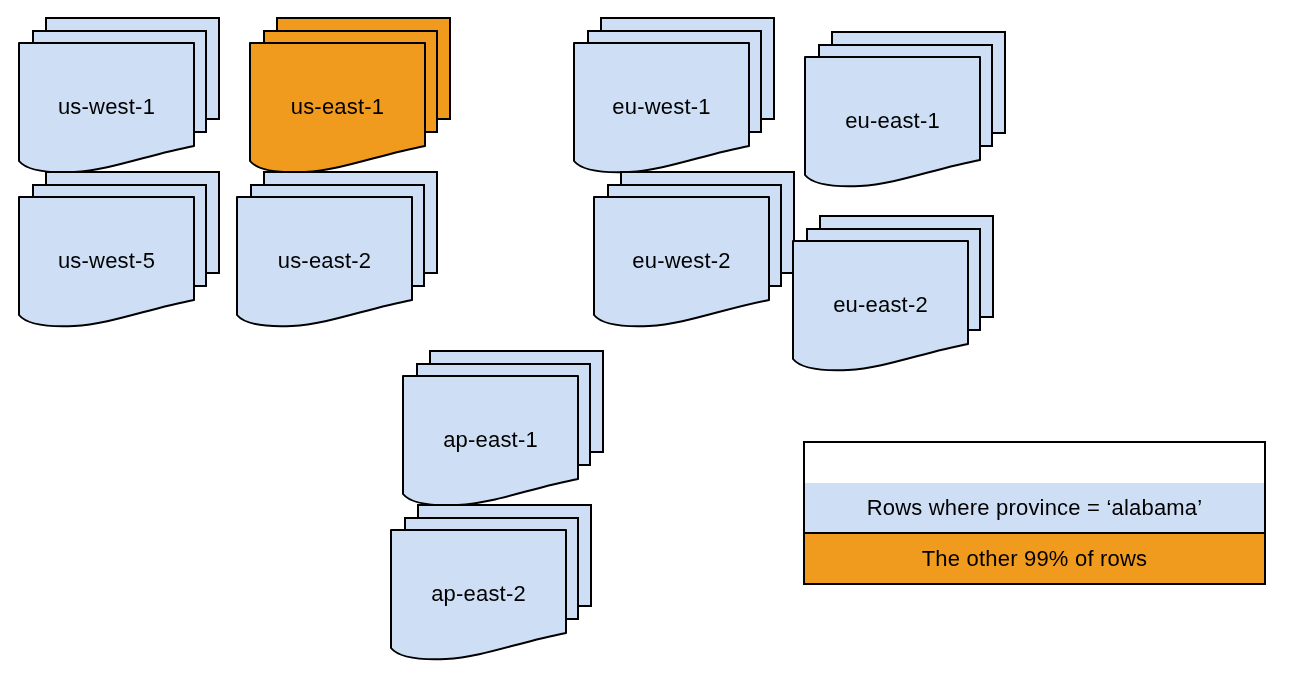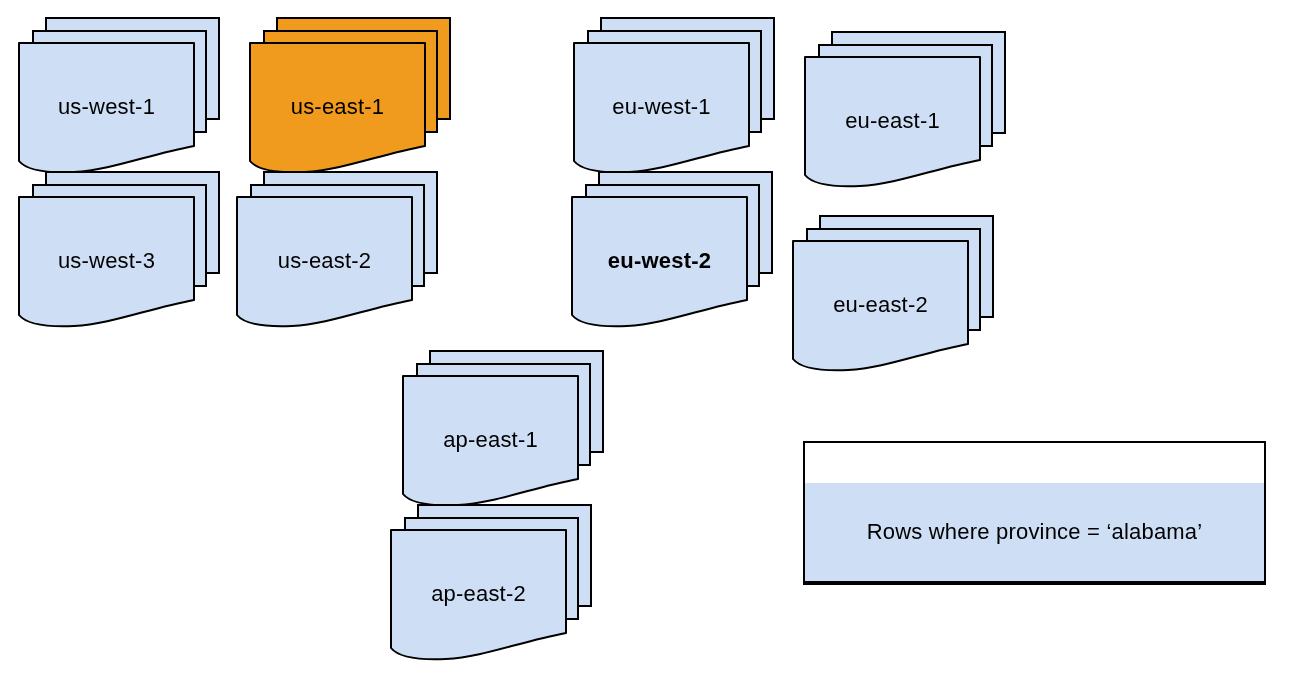--- a/index.html
+++ b/index.html
@@ -64,21 +64,21 @@
     text-align: center;
   }
 
   
   #stack-us-west-1 { left: 19px;  top: 17px; }
   #stack-us-east-1 { left: 250px; top: 17px; text-decoration: underline; }
   #stack-eu-west-1 { left: 574px; top: 17px; }
   #stack-eu-east-1 { left: 805px; top: 31px; }
   #stack-us-west-2 { left: 19px;  top: 171px; }
   #stack-us-east-2 { left: 237px; top: 171px; }
-  #stack-eu-west-2 { left: 572px; top: 171px; font-weight: bold; }
+  #stack-eu-west-2 { left: 594px; top: 171px; }
   #stack-eu-east-2 { left: 793px; top: 171px; margin-top: 44px; }
   #stack-ap-east-1 { left: 403px; top: 350px; }
   #stack-ap-east-2 { left: 391px; top: 504px; }
 
   
   .legend {
     position: absolute;
     left: 803px;
     top: 441px;
     width: 463px;
@@ -137,21 +137,21 @@
   </svg>
   <div class="doc-label">eu-east-1</div>
 </div>
 
 <div class="stack" id="stack-us-west-2">
   <div class="sheet s-back"></div>
   <div class="sheet s-mid"></div>
   <svg class="doc-svg" width="181" height="137" viewBox="-3 -3 181 137">
     <path class="doc-path" d="M0 0 H175 V103 C128 112 92 127 55 129 C32 130 8 128 0 118 Z"></path>
   </svg>
-  <div class="doc-label">us-west-3</div>
+  <div class="doc-label">us-west-5</div>
 </div>
 
 <div class="stack" id="stack-us-east-2">
   <div class="sheet s-back"></div>
   <div class="sheet s-mid"></div>
   <svg class="doc-svg" width="181" height="137" viewBox="-3 -3 181 137">
     <path class="doc-path" d="M0 0 H175 V103 C128 112 92 127 55 129 C32 130 8 128 0 118 Z"></path>
   </svg>
   <div class="doc-label">us-east-2</div>
 </div>
@@ -189,13 +189,16 @@
   <svg class="doc-svg" width="181" height="137" viewBox="-3 -3 181 137">
     <path class="doc-path" d="M0 0 H175 V103 C128 112 92 127 55 129 C32 130 8 128 0 118 Z"></path>
   </svg>
   <div class="doc-label">ap-east-2</div>
 </div>
 
 <div class="legend">
   <div class="legend-row blue">
     <span>Rows where province = ‘alabama’</span>
   </div>
+  <div class="legend-row orange">
+    <span>The other 99% of rows</span>
+  </div>
 </div>
 
 </body></html>

